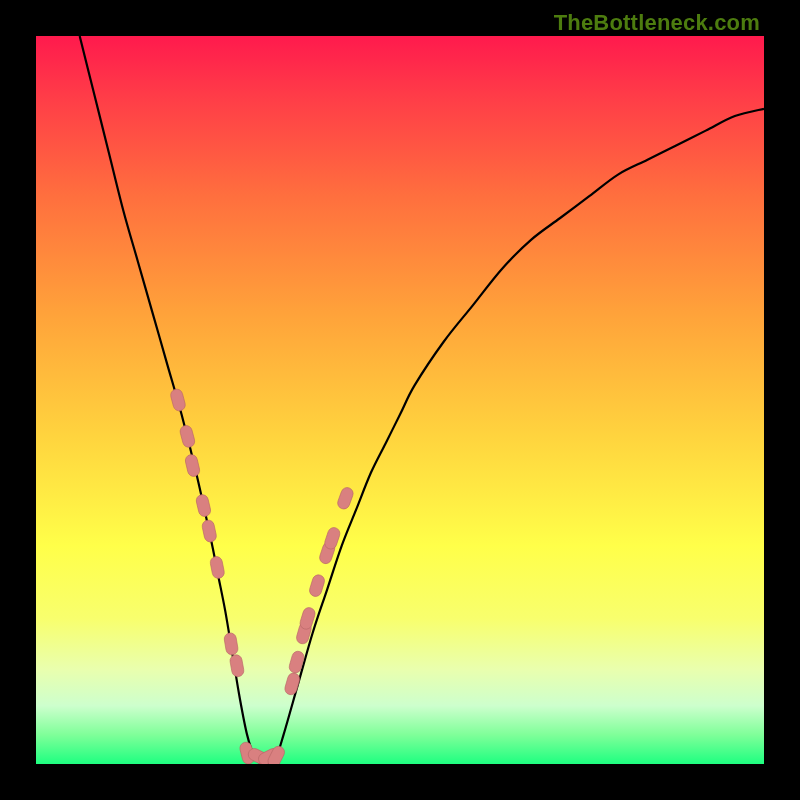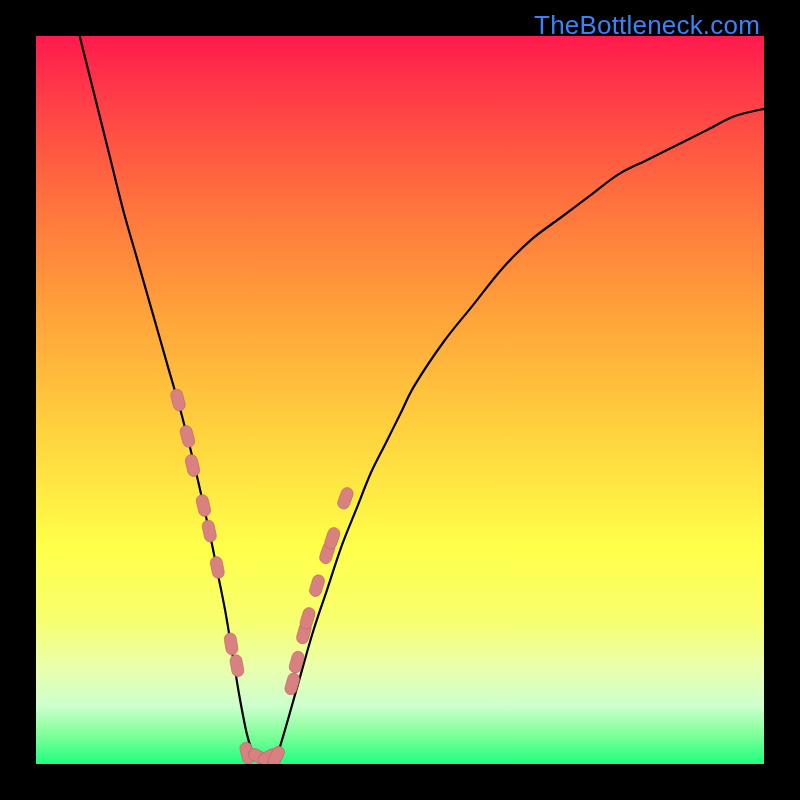--- a/index.html
+++ b/index.html
@@ -34,23 +34,23 @@
       #e9ffae 87%,
       #cdffcd 92%,
       #7fff99 96%,
       #1eff80 100%
     );
   }
   .watermark {
     position: absolute;
     top: 10px;
     right: 40px;
-    color: #3b82f6;
-    font-size: 26px;
-    font-weight: 400;
+    color: #4d7c0f;
+    font-size: 22px;
+    font-weight: 700;
     letter-spacing: 0.2px;
     user-select: none;
   }
   svg.curve {
     position: absolute;
     left: 0;
     top: 0;
     width: 728px;
     height: 728px;
   }

